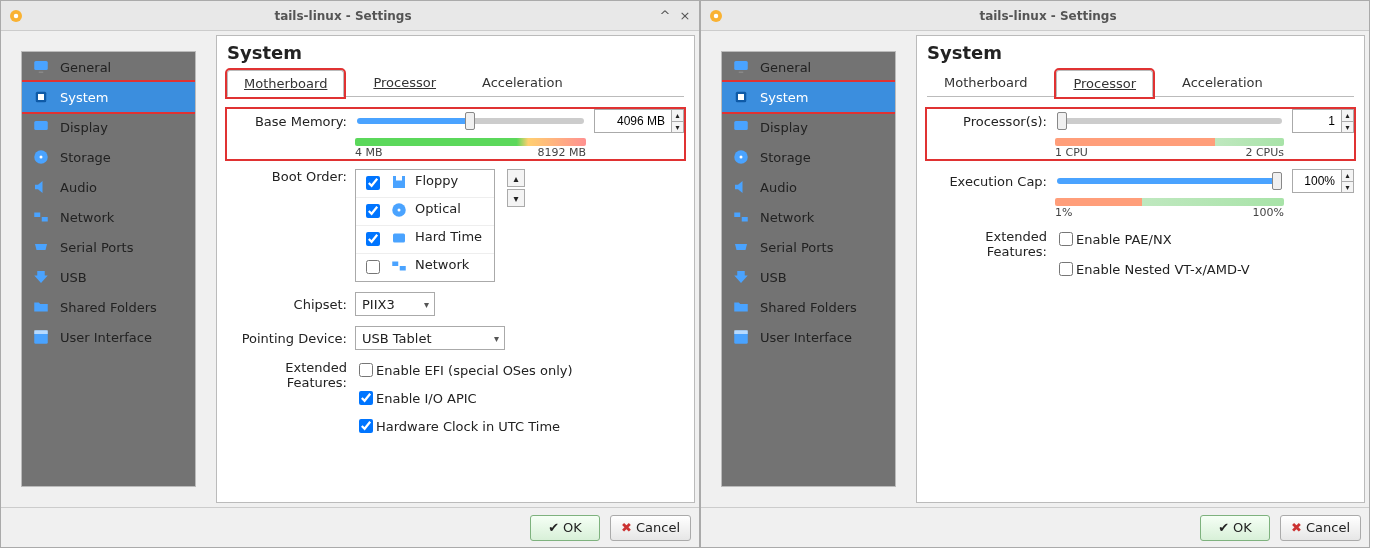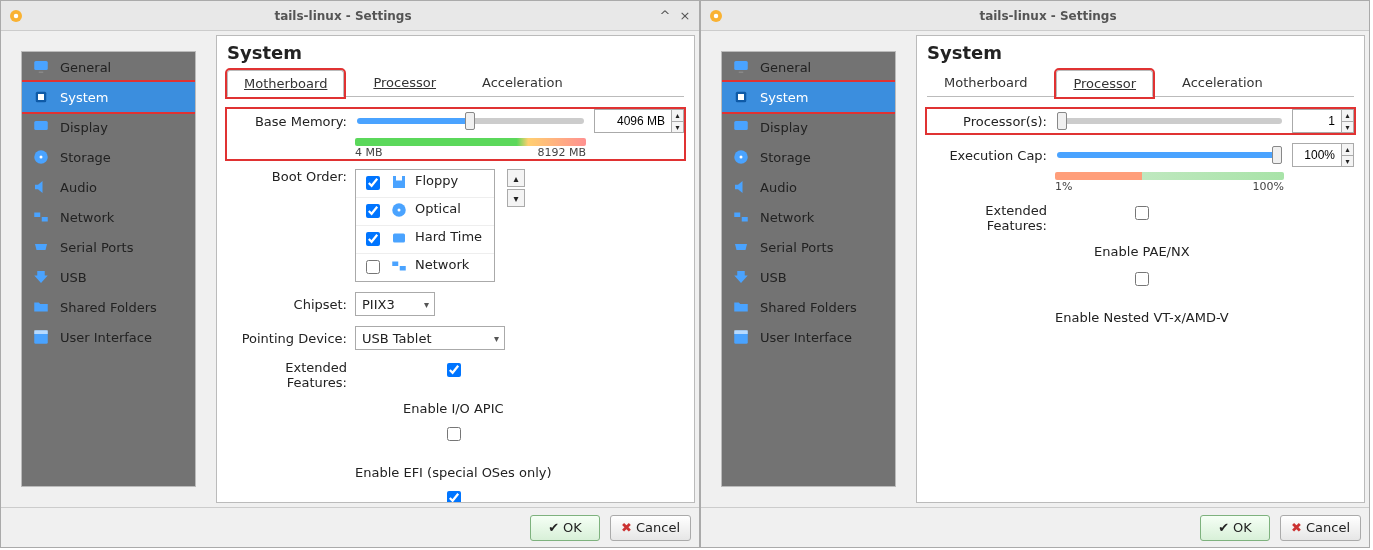--- a/index.html
+++ b/index.html
@@ -202,21 +202,21 @@
     background: #fff;
     padding: 2px 20px 2px 6px;
     position: relative;
     display:inline-flex; align-items:center;
   }
   .select::after{
     content:"▾"; position:absolute; right:5px; font-size:10px; color:#555;
   }
 
   .check-row {
-    display:flex; align-items:center; gap:21px;flex-direction:column;
+    display:flex; align-items:center; gap:0;
   }
   .check-row input[type=checkbox]{width:14px;height:14px;}
 
   .buttonbar {
     height: 40px;
     display:flex; justify-content:flex-end; align-items:center; gap:10px;
     padding: 0 8px;
     background: #f0f0f0;
     border-top: 1px solid #ccc;
   }
@@ -438,26 +438,26 @@
             <span class="label">Pointing Device:</span>
             <div class="select" style="width:150px">
               <span>USB Tablet</span>
             </div>
           </div>
 
           <div class="row" style="align-items:flex-start">
             <span class="label">Extended Features:</span>
             <div style="display:flex;flex-direction:column;gap:8px;">
               <label class="check-row">
+                <input type="checkbox" style="">
+                <span>Enable EFI (special OSes only)</span>
+              </label>
+              <label class="check-row">
                 <input type="checkbox" checked="" style="">
                 <span>Enable I/O APIC</span>
-              </label>
-              <label class="check-row">
-                <input type="checkbox" style="">
-                <span>Enable EFI (special OSes only)</span>
               </label>
               <label class="check-row">
                 <input type="checkbox" checked="" style="">
                 <span>Hardware Clock in UTC Time</span>
               </label>
             </div>
           </div>
 
         </div>
       </div>
@@ -590,20 +590,31 @@
                 <div style="display:flex;">
                   <div class="spinbox" style="width:50px">
                     <input type="text" value="1" style="">
                   </div>
                   <div class="spinbtns">
                       <div class="sb">▴</div>
                       <div class="sb">▾</div>
                     </div>
                 </div>
               </div>
+              <div style="display:flex;gap:8px;align-items:center;">
+                <span class="label"></span>
+                <div style="flex:1;">
+                  <div class="tickbar blue-orange"></div>
+                  <div class="range-labels">
+                    <span>1 CPU</span>
+                    <span>2 CPUs</span>
+                  </div>
+                </div>
+                <div style="width:62px"></div>
+              </div>
             </div>
           </div>
 
           <div class="row">
             <div style="display:flex;flex-direction:column;width:100%;gap:2px">
               <div style="display:flex;align-items:center;gap:8px;">
                 <span class="label">Execution Cap:</span>
                 <input type="range" class="slider" min="1" max="100" value="100" style="flex: 1 1 0%; background: linear-gradient(to right, rgb(74, 163, 255) 0%, rgb(74, 163, 255) 100%);">
                 <div style="display:flex;">
                   <div class="spinbox" style="width:50px">

